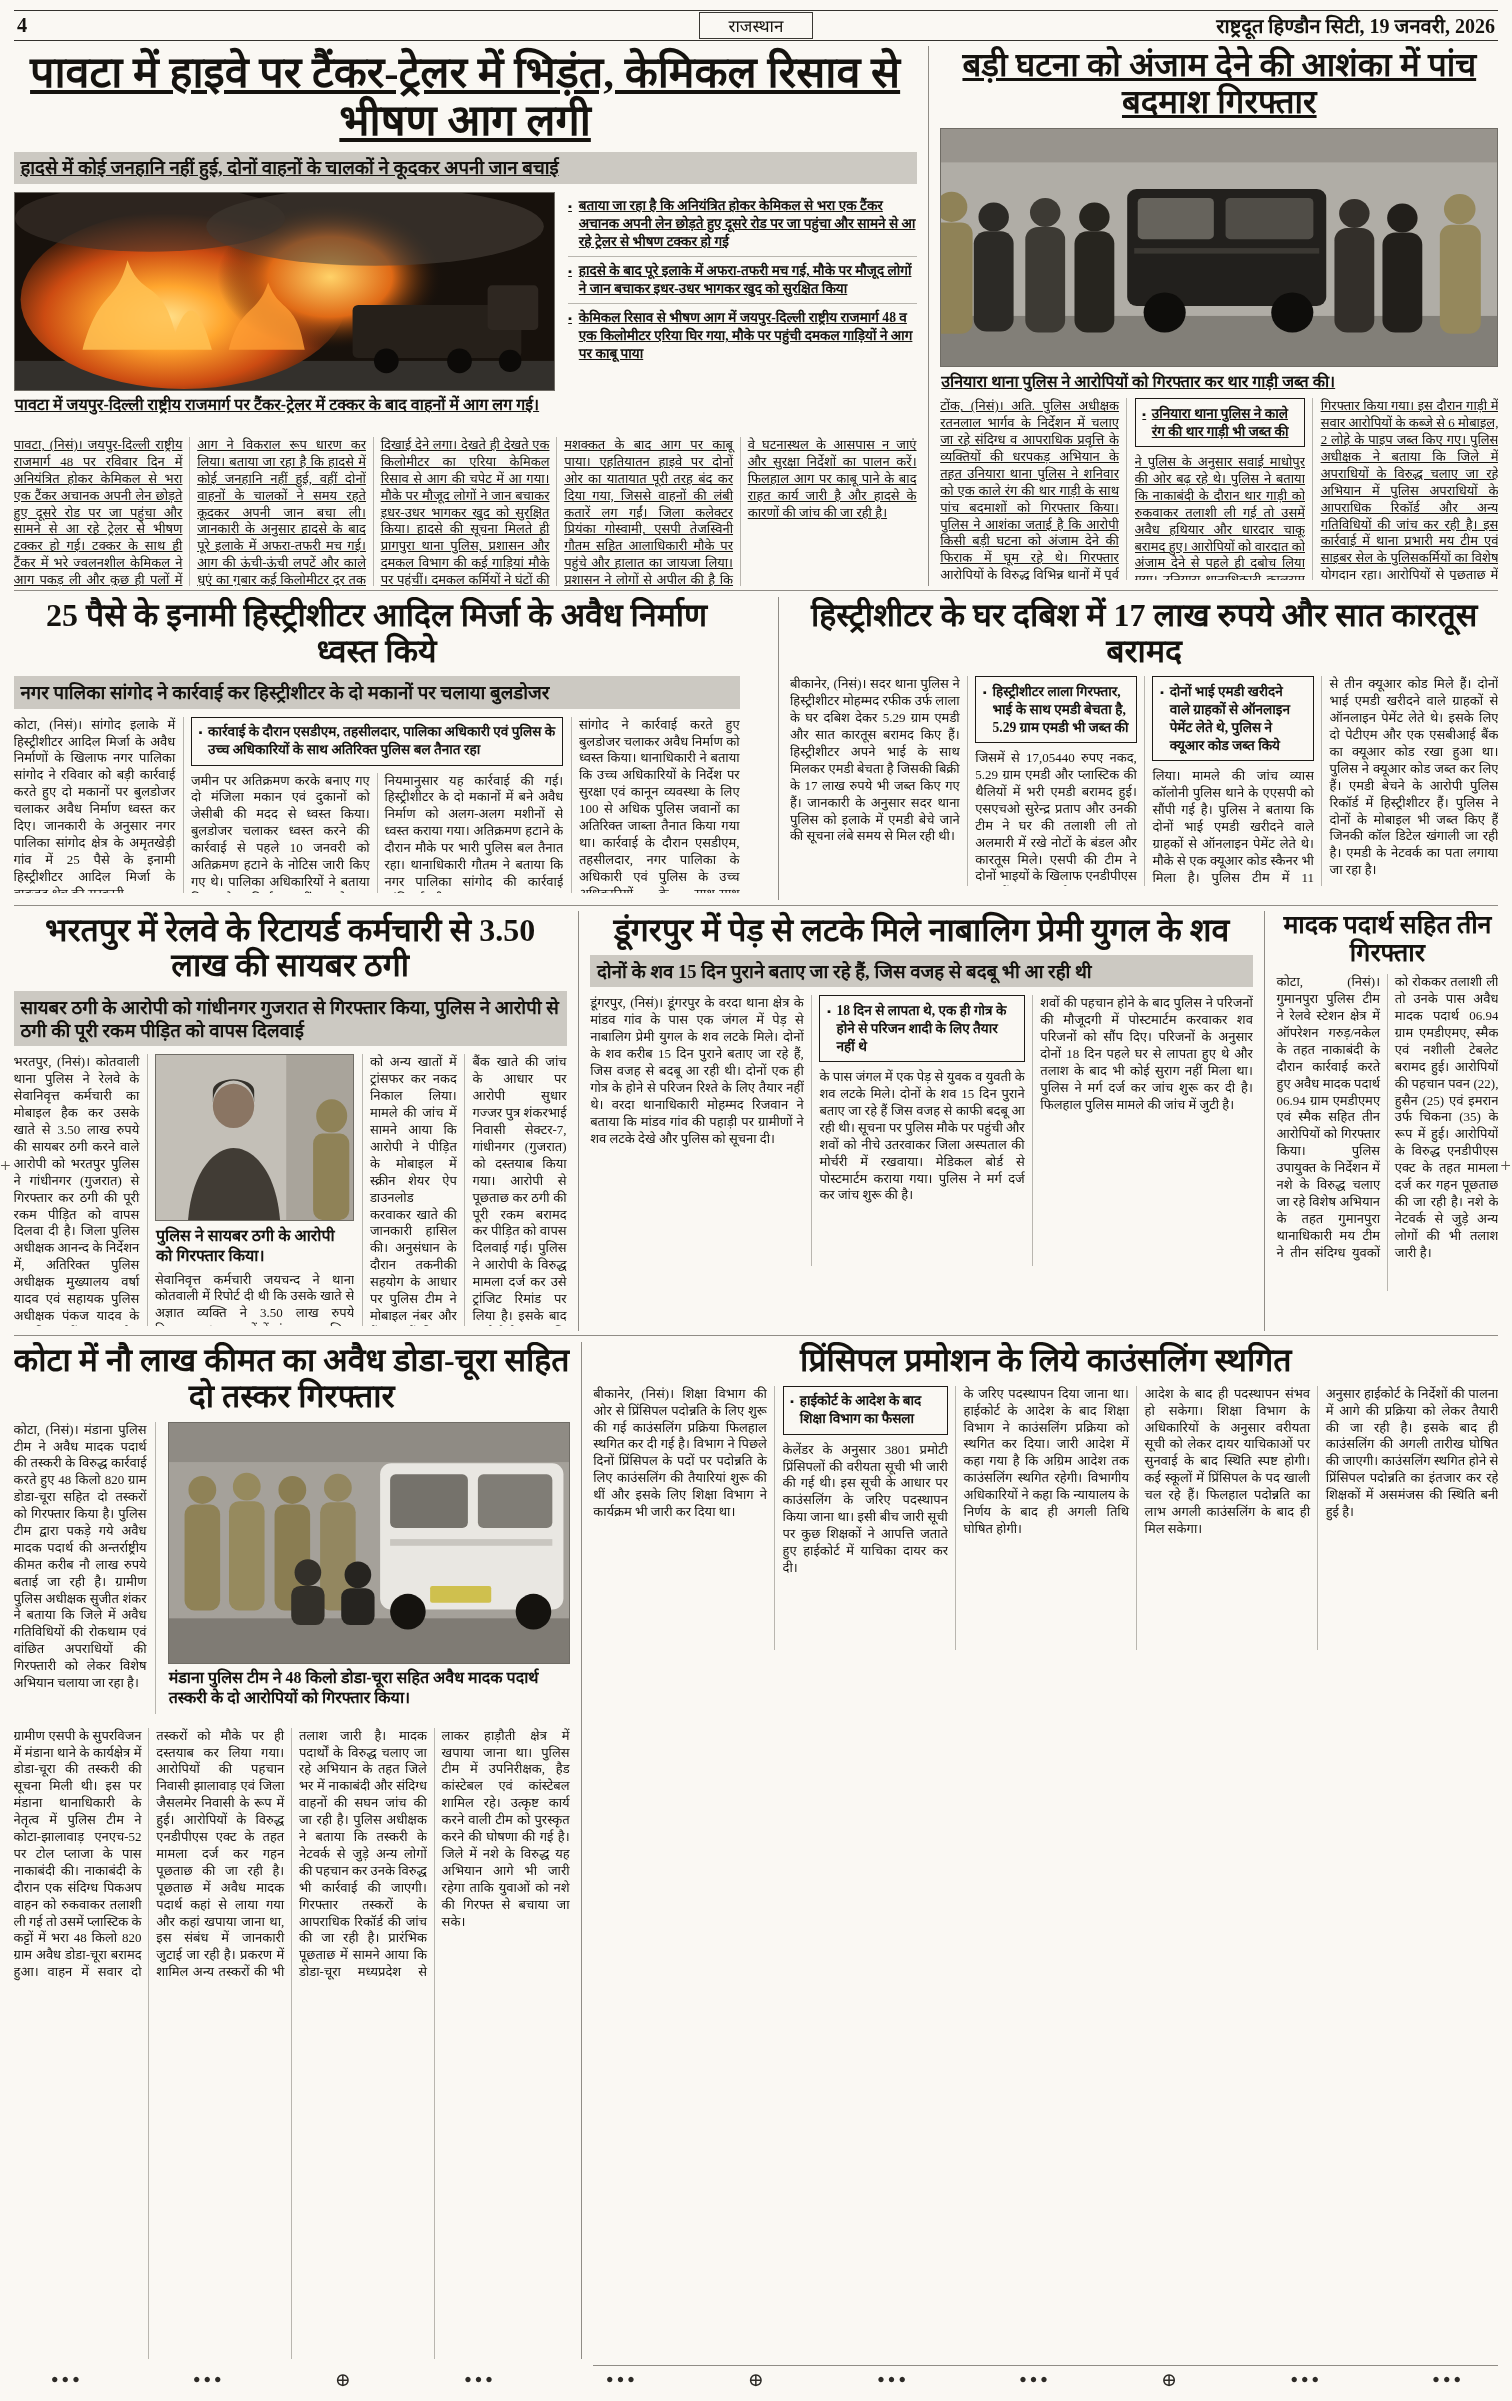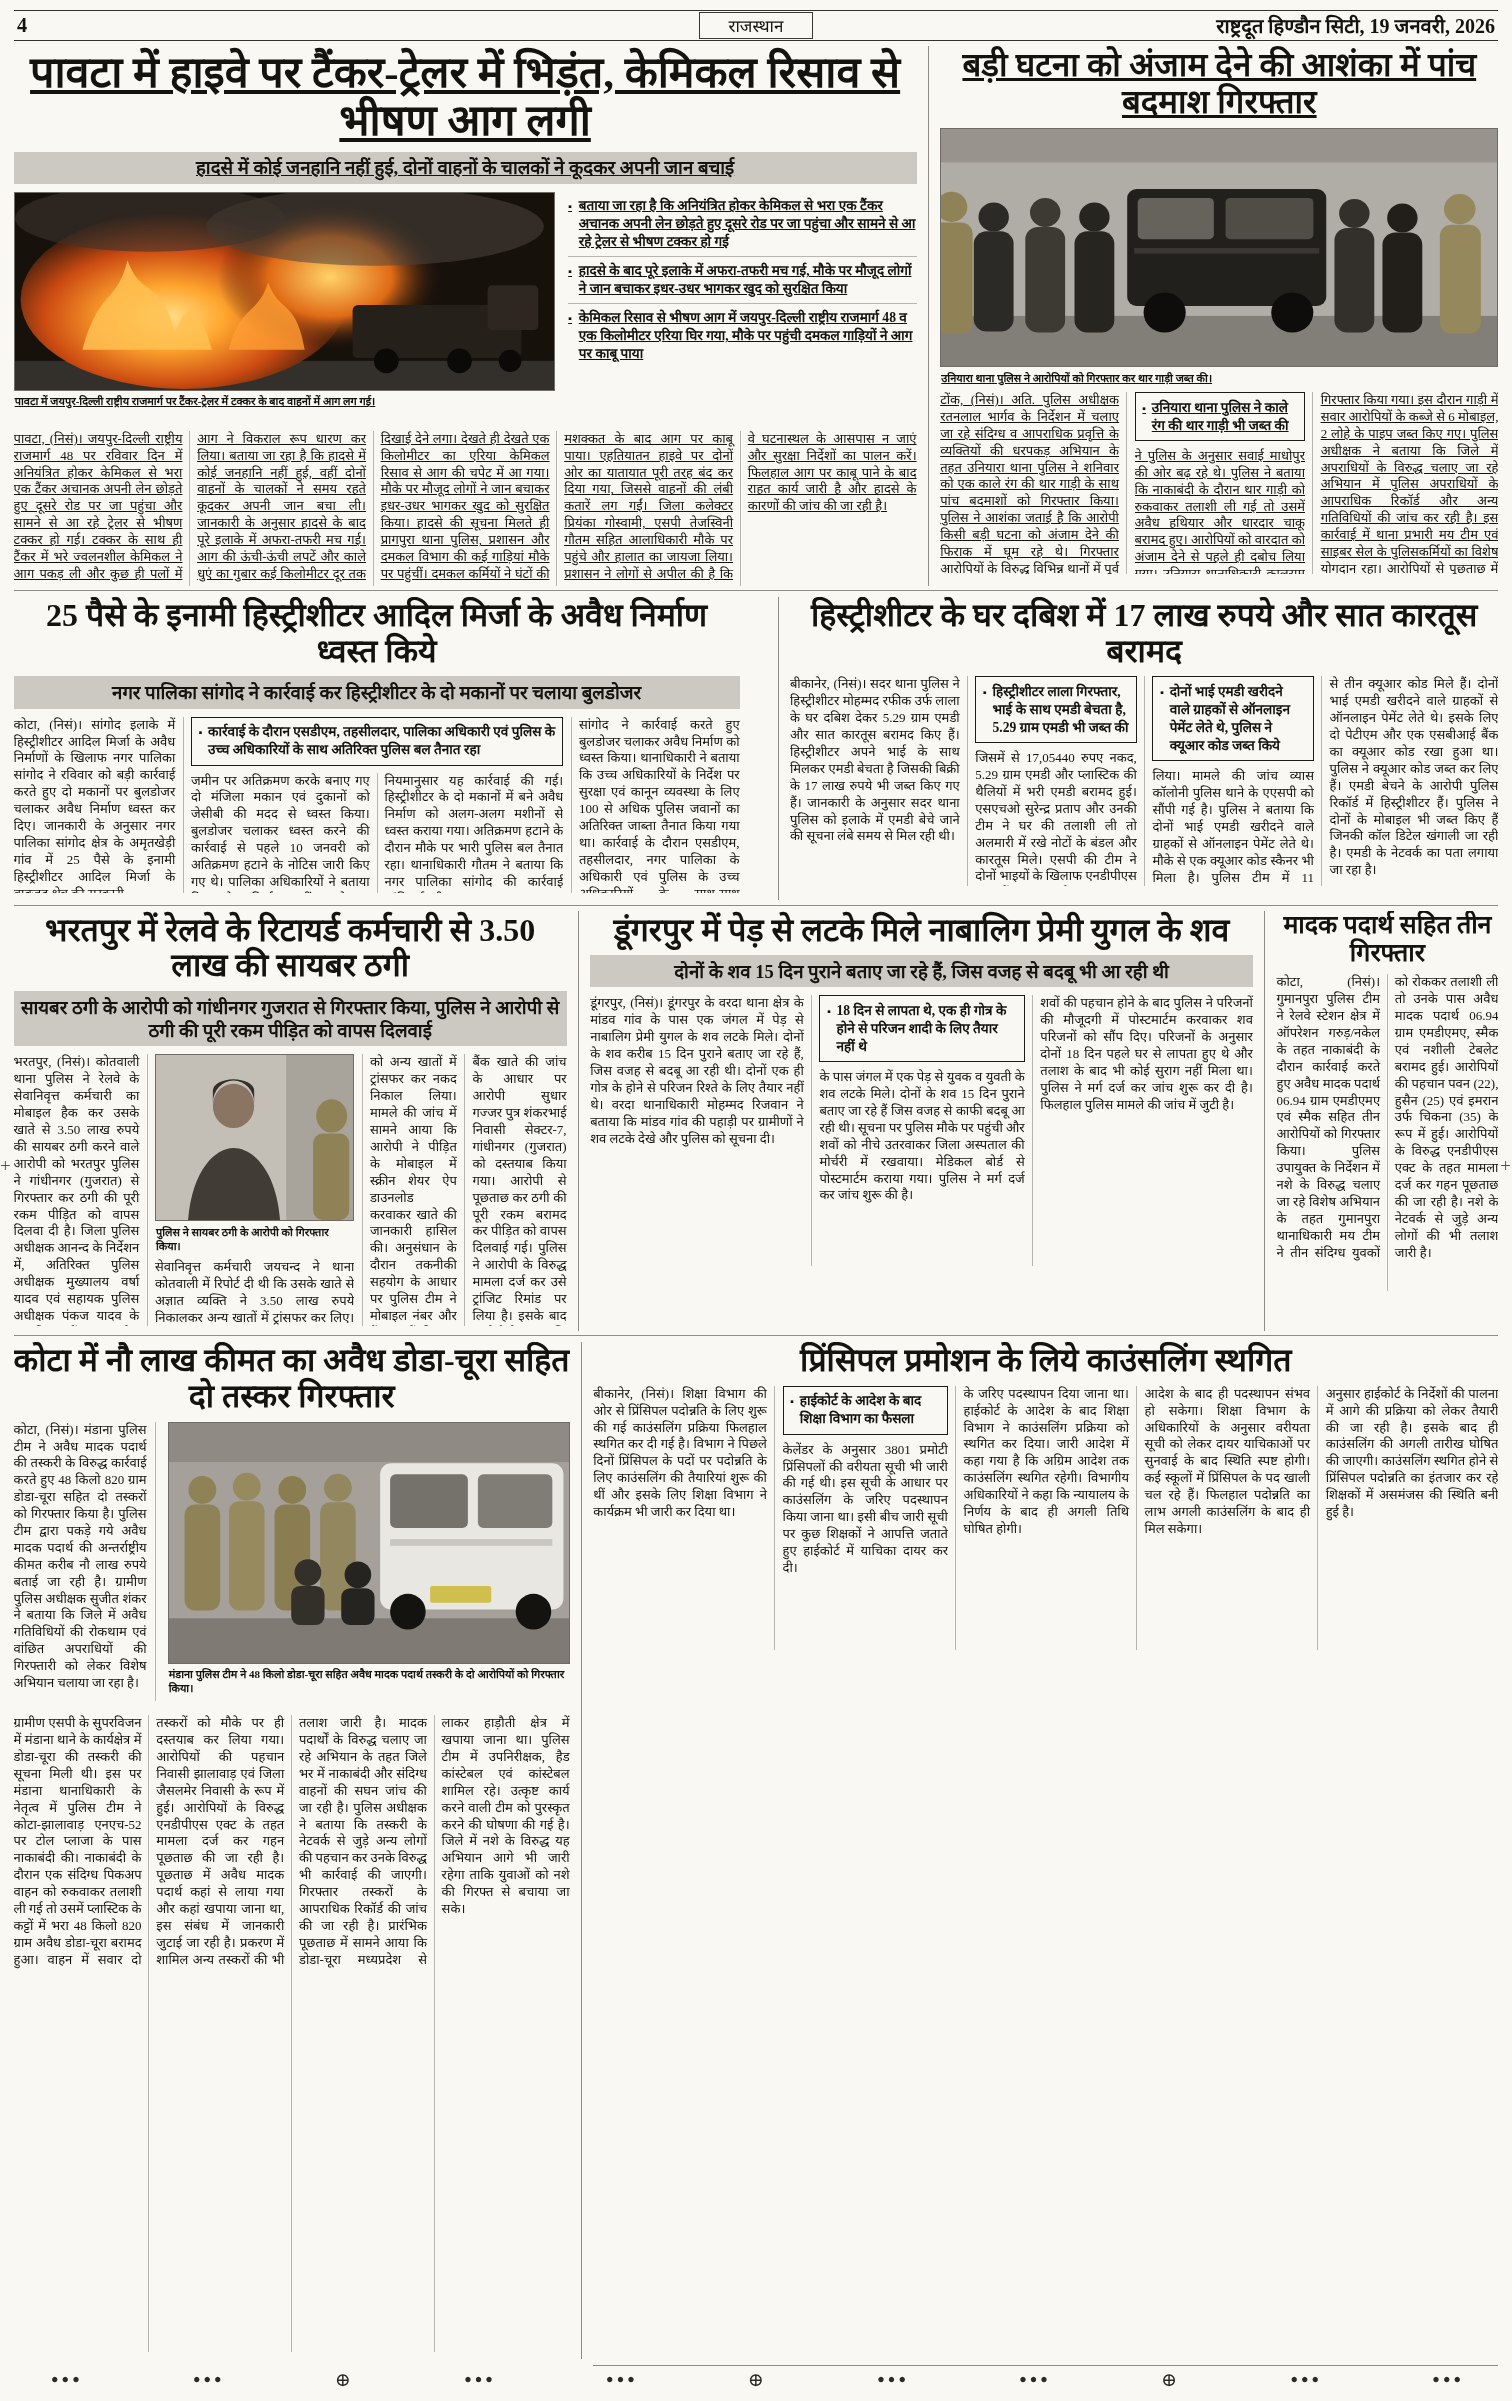--- a/index.html
+++ b/index.html
@@ -21,21 +21,21 @@
   .band3{grid-template-columns:553px 675px 1fr;height:425px;}
   .band4{grid-template-columns:556px 1fr;height:1021px;border-bottom:none;}
   .art{overflow:hidden;height:100%;min-width:0;}
   .vline{border-left:0.6px solid #908d86;padding-left:11.3px;}
   
   .hl{font-weight:bold;text-align:center;line-height:1.12;}
   .hl-xl{font-size:43px;margin:2.3px 0 6.8px;}
   .hl-lg{font-size:33px;margin:1.1px 0 6.8px;}
   .hl-md{font-size:32px;margin:1.1px 0 6.8px;}
   .hl-sm{font-size:25px;margin:0 0 6.8px;}
-  .kicker{background:#ccc9c2;font-weight:bold;font-size:18.6px;text-align:center;
+  .kicker{background:#ccc9c2;font-weight:bold;font-size:18.6px;text-align:left;
           padding:4.5px 6.8px;line-height:1.25;margin-bottom:8px;}
   
   .bodytxt{font-size:13px;line-height:1.3;text-align:justify;
            column-gap:14.7px;column-rule:0.6px solid #b9b6af;overflow:hidden;}
   .cols-5{column-count:5;} .cols-4{column-count:4;} .cols-2{column-count:2;}
   .coltxt{font-size:13px;line-height:1.3;text-align:justify;overflow:hidden;}
   .xcols{display:grid;overflow:hidden;}
   .xcols>*{padding:0 7.3px;min-width:0;overflow:hidden;}
   .xcols>*:first-child{padding-left:0;}
   .xcols>*:last-child{padding-right:0;}
@@ -45,21 +45,21 @@
   
   .nbox{border:1.1px solid #1d1b17;padding:5.6px 6.8px;margin-bottom:6.8px;display:flex;gap:5.6px;
         font-weight:bold;font-size:13.6px;line-height:1.32;text-align:left;background:#faf8f3;}
   .sq{font-size:10.7px;line-height:1.7;}
   .blist{list-style:none;flex:1;overflow:hidden;}
   .bitem{display:flex;gap:6.8px;font-size:13.6px;font-weight:bold;line-height:1.32;padding:5.1px 0;}
   .bitem+.bitem{border-top:0.6px solid #b9b6af;}
   
   .fig{margin:0;}
   .fig svg{display:block;width:100%;border:0.6px solid #6f6c65;background:#999;}
-  .caption{font-weight:bold;font-size:11px;padding:4.5px 1.1px 5.6px;text-align:left;line-height:1.25;}
+  .caption{font-weight:bold;font-size:16px;padding:4.5px 1.1px 5.6px;text-align:left;line-height:1.25;}
   
   .a1-top{display:flex;gap:13.6px;align-items:flex-start;}
   .a1-fig{width:541px;flex:0 0 auto;}
   .a1-fig svg{height:199px;}
   .a1-body{height:164px;margin-top:16px;}
   .a2-fig svg{height:239px;}
   .a2-cols{grid-template-columns:repeat(3,1fr);height:182px;margin-top:1.1px;}
   .a3-cols{grid-template-columns:169px 1fr 169px;height:176px;}
   .mid2col{column-count:2;column-gap:14.7px;column-rule:0.6px solid #b9b6af;}
   .a4-cols{grid-template-columns:repeat(4,1fr);height:210px;}

